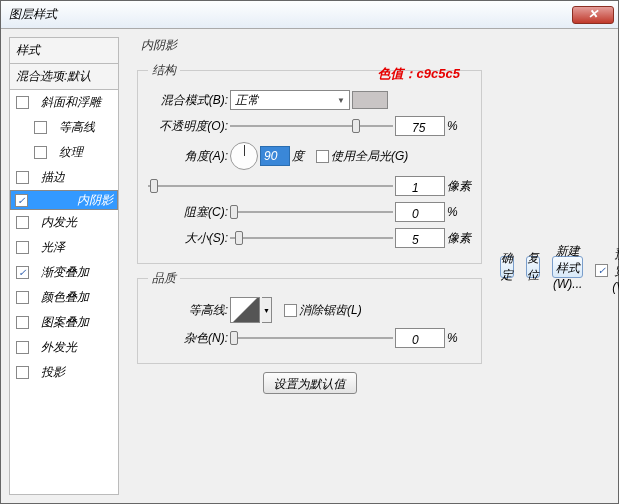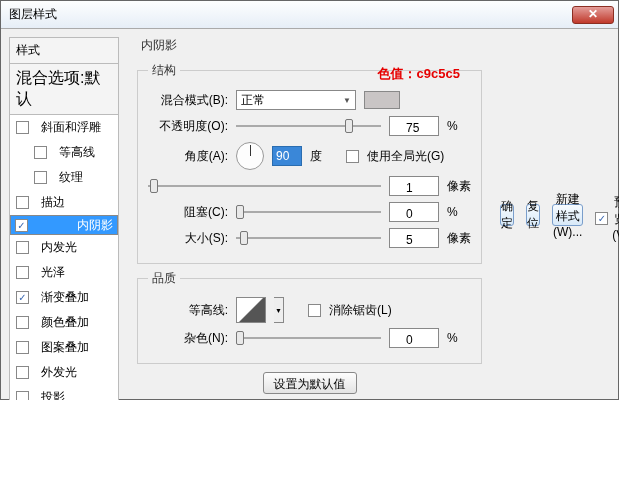--- a/index.html
+++ b/index.html
@@ -1,35 +1,35 @@
 <!DOCTYPE html>
 <html><head>
 <meta charset="utf-8">
 <style>
 * { box-sizing: border-box; font-family: "Microsoft YaHei", "SimSun", Arial, sans-serif; font-size: 12px; }
 body { margin: 0; padding: 0; background: #fff; }
-.window { width: 619px; height: 400px; border: 1px solid #666; background: #f0f0f0; position: relative; }
+.window { width: 619px; height: 504px; border: 1px solid #666; background: #f0f0f0; position: relative; font-style: italic; }
 .titlebar { height: 28px; background: linear-gradient(#fdfefe, #e6eef7); display: flex; align-items: center; padding: 0 4px 0 8px; border-bottom: 1px solid #aaa; }
 .title-text { flex: 1; color: #000; }
 .close-btn { width: 42px; height: 18px; background: linear-gradient(#e49e9a, #c0392b); border: 1px solid #8b2e22; border-radius: 3px; color: #fff; text-align: center; line-height: 14px; font-weight: bold; cursor: pointer; }
 .body { position: absolute; top: 28px; left: 0; right: 0; bottom: 0; padding: 8px; display: flex; gap: 8px; }
 .left-col { width: 110px; display: flex; flex-direction: column; }
 .left-col .hdr { border: 1px solid #bbb; padding: 4px 6px; background: #f4f4f4; }
-.left-col .hdr2 { border: 1px solid #bbb; border-top: none; padding: 4px 6px; background: #f4f4f4; font-size: 16px; }
+.left-col .hdr2 { border: 1px solid #bbb; border-top: none; padding: 4px 6px; background: #f4f4f4; font-size: 12px; }
 .style-list { border: 1px solid #bbb; border-top: none; flex: 1; background: #fff; }
 .style-item { padding: 4px 6px; display: flex; align-items: center; gap: 12px; cursor: pointer; }
 .style-item.indent { padding-left: 24px; }
 .style-item.sel { background: #3399ff; color: #fff; }
 .cb { width: 13px; height: 13px; border: 1px solid #888; background: #fff; display: inline-flex; align-items: center; justify-content: center; font-size: 10px; color: #3a67b1; flex-shrink: 0; }
 .cb.chk::before { content: "✓"; }
 .mid-col { flex: 1; position: relative; }
 fieldset { border: 1px solid #ccc; margin: 0 0 6px 0; padding: 8px 10px 12px 10px; }
 legend { padding: 0 4px; color: #333; }
 .annotation { position: absolute; top: 28px; right: 32px; color: #e60000; font-weight: bold; font-size: 13px; z-index: 5; }
-.row { display: flex; align-items: center; height: 26px; gap: 8px; }
+.row { display: flex; align-items: center; height: 26px; gap: 2px; }
 .lbl { width: 80px; text-align: right; color: #000; }
 .sel { height: 20px; border: 1px solid #888; background: #fff; padding: 0 4px; display: flex; align-items: center; justify-content: space-between; }
 .sel .arr { font-size: 8px; color: #555; }
 .swatch { width: 36px; height: 18px; border: 1px solid #888; background: #c9c5c5; cursor: pointer; }
 .slider { flex: 1; height: 16px; position: relative; }
 .slider .track { position: absolute; top: 7px; left: 0; right: 0; height: 2px; background: #aaa; }
 .slider .thumb { position: absolute; top: 1px; width: 8px; height: 14px; background: #e9e9e9; border: 1px solid #777; border-radius: 2px; }
 .num { width: 50px; height: 20px; border: 1px solid #888; background: #fff; padding: 0 16px; display: flex; align-items: flex-end; }
 .unit { width: 24px; }
 .dial { width: 28px; height: 28px; border: 1px solid #999; border-radius: 50%; background: #fdfdfd; position: relative; }

